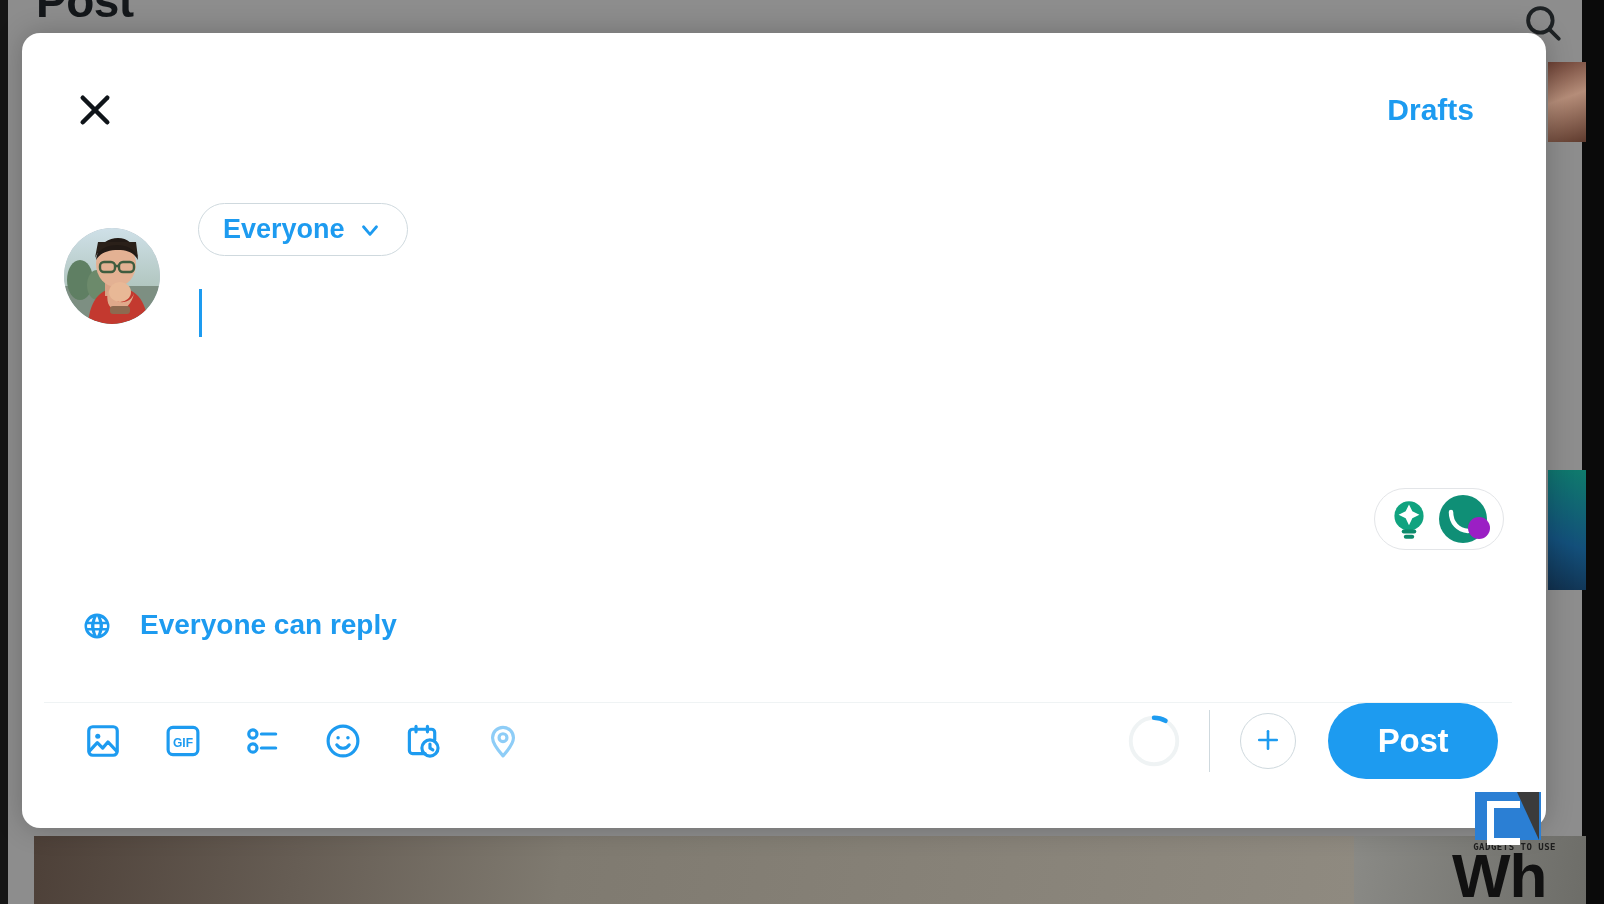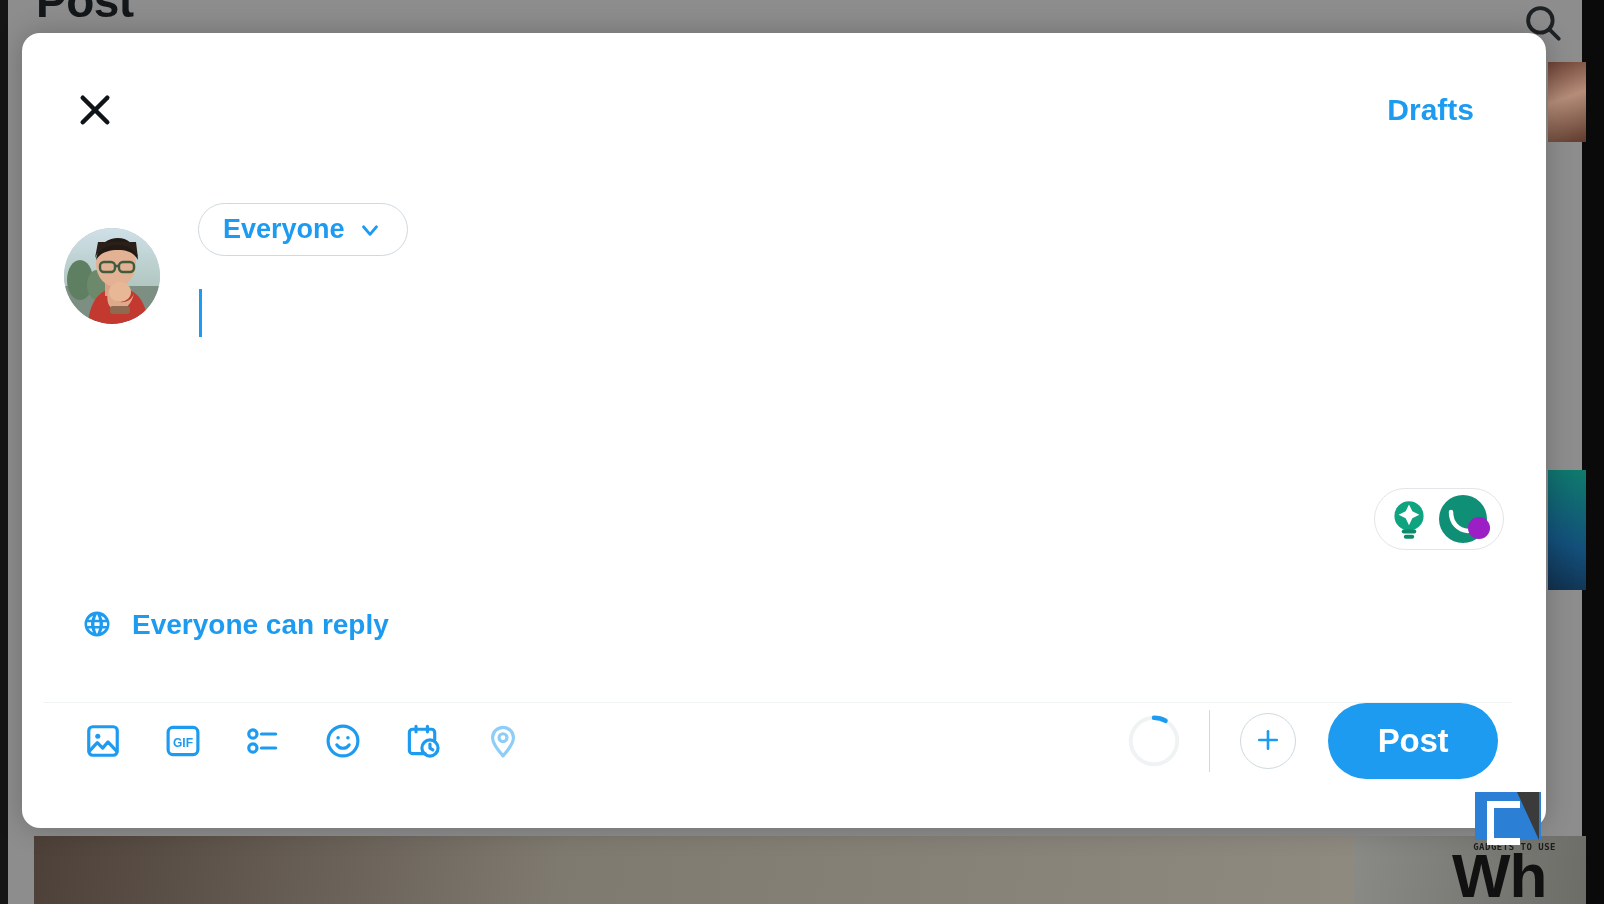--- a/index.html
+++ b/index.html
@@ -234,22 +234,22 @@
     z-index: 5;
   }
   #assistant-bulb-icon { display: block; }
   #assistant-status-icon { display: block; margin-left: -2px; }
 
   
   #reply-scope {
     position: absolute;
     left: 50px; top: 570px;
     display: inline-flex;
-    align-items: flex-start;
-    gap: 20px;
+    align-items: flex-end;
+    gap: 28px;
     cursor: pointer;
     padding: 6px 10px;
     border-radius: 8px;
   }
   #reply-globe-icon { display: block; color: #1d9bf0; }
   #reply-scope-label {
     font-size: 28px;
     font-weight: 700;
     color: #1d9bf0;
   }

